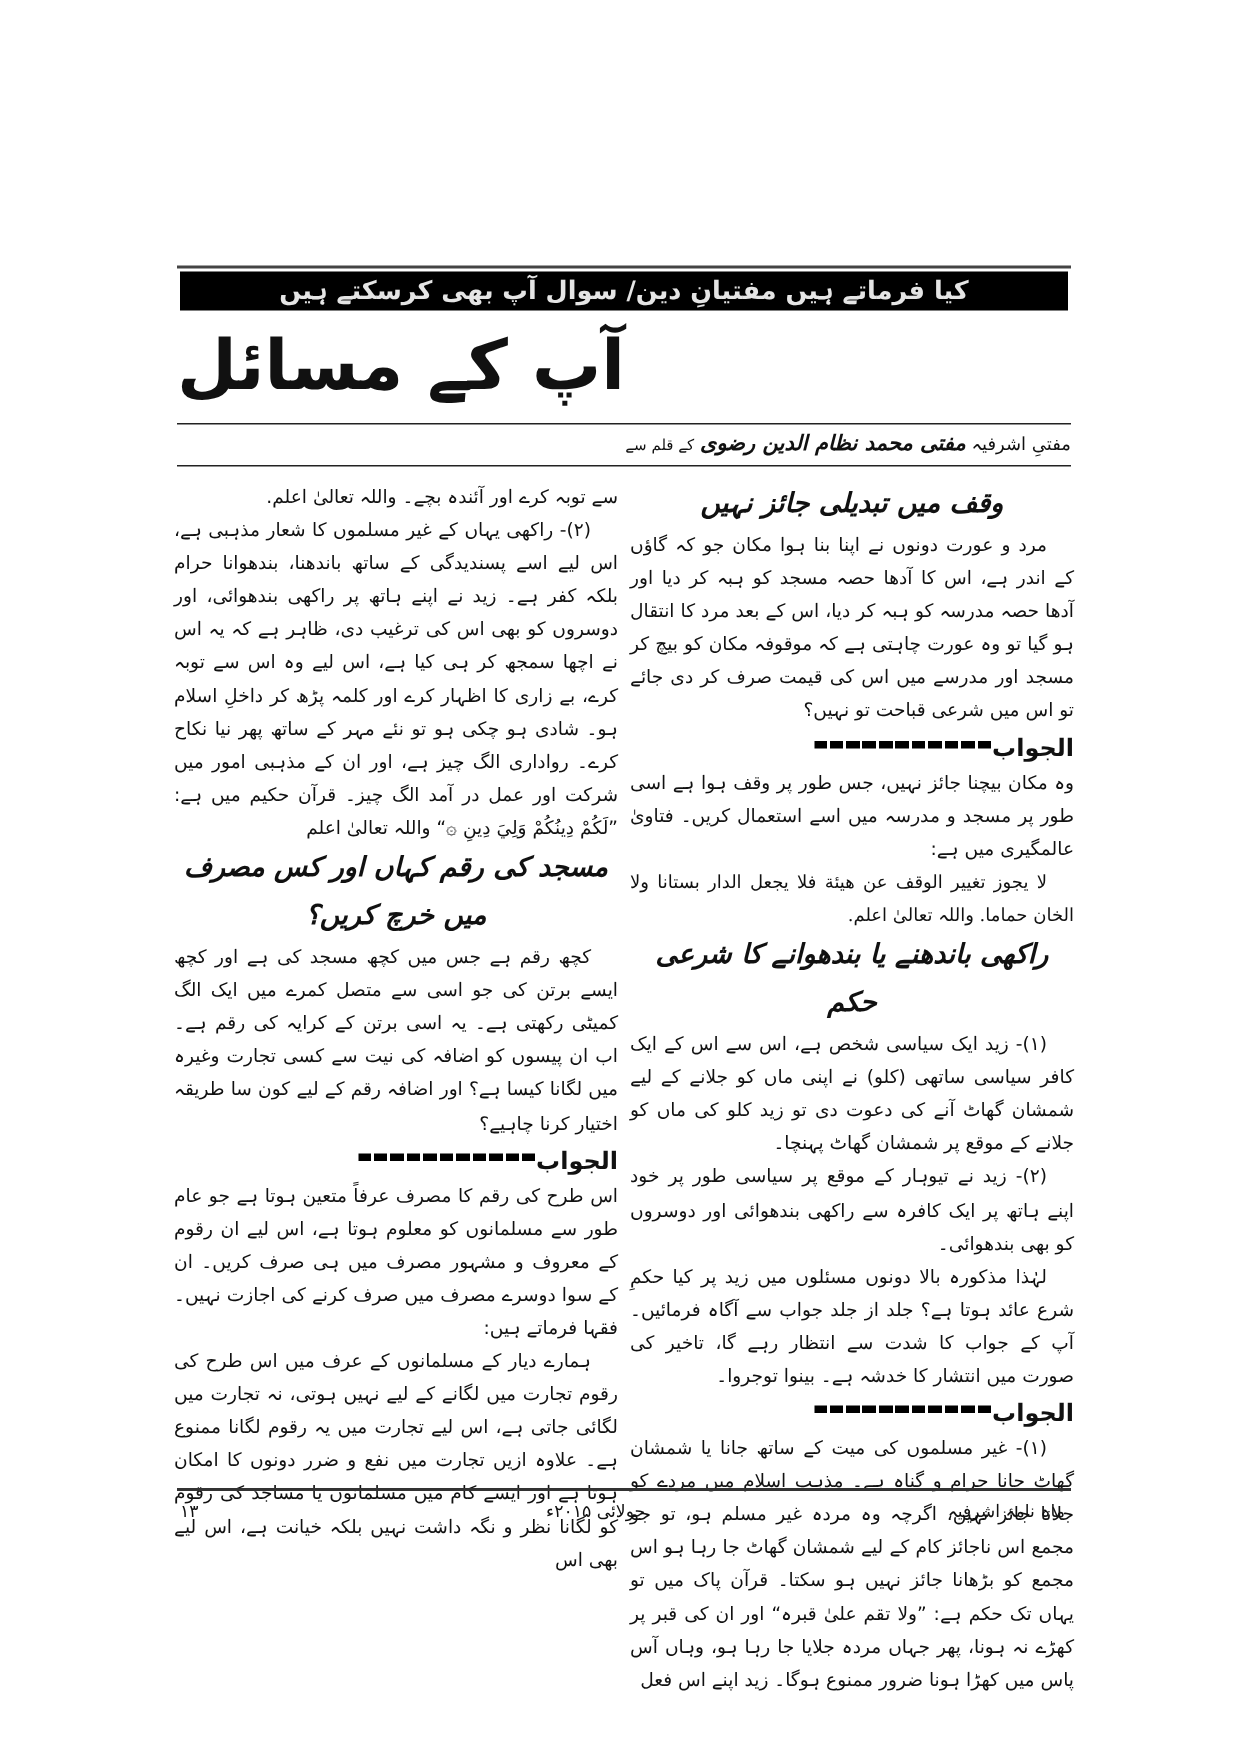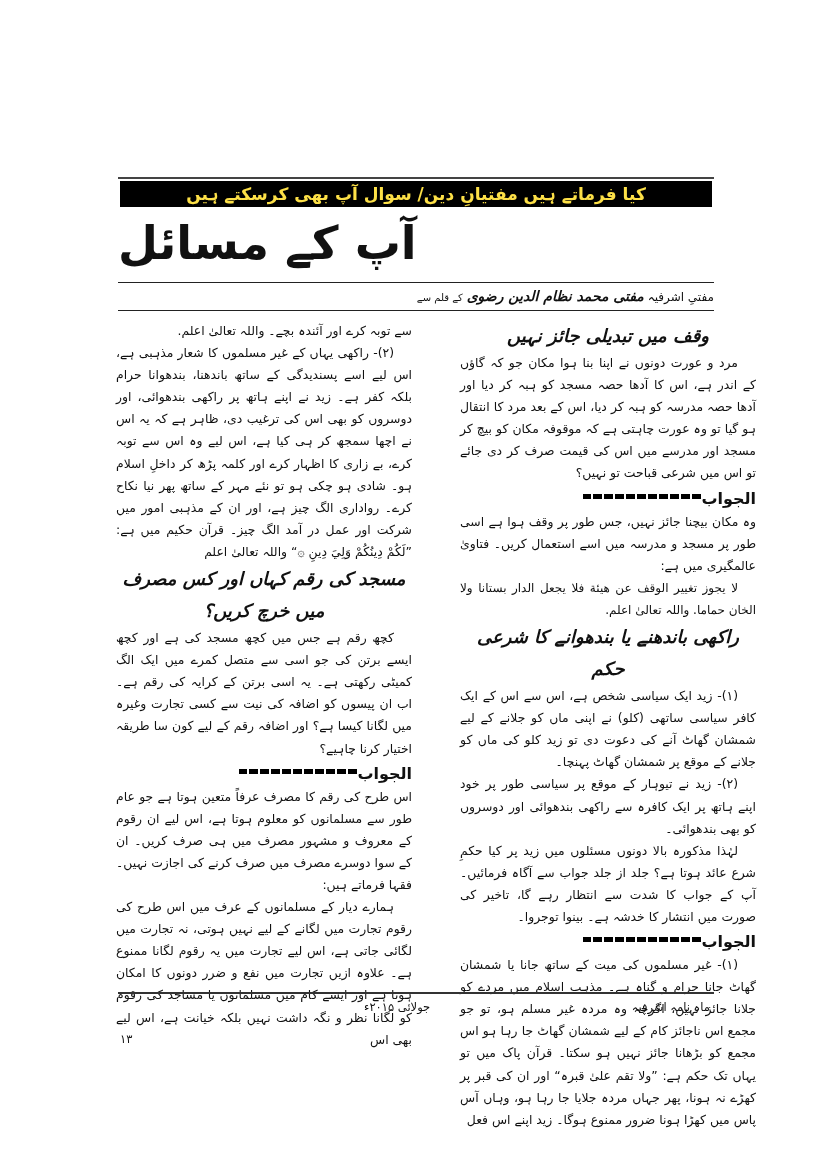--- a/index.html
+++ b/index.html
@@ -2,47 +2,47 @@
 <html><head>
 <meta charset="utf-8">
 <style>
   html, body { margin: 0; padding: 0; background: #ffffff; }
   body { width: 827px; height: 1169px; position: relative; overflow: hidden;
          font-family: "DejaVu Sans", sans-serif; color: #111; }
   .page { position: absolute; left: 0; top: 0; width: 827px; height: 1169px; }
 
   .top-rule { position: absolute; left: 118px; top: 177px; width: 596px; height: 2px; background: #444; }
   .banner { position: absolute; left: 120px; top: 181px; width: 592px; height: 26px; background: #000;
-            color: #fde047; direction: rtl; text-align: center; font-weight: bold; font-size: 17px;
+            color: #e5e5e5; direction: rtl; text-align: center; font-weight: bold; font-size: 17px;
             line-height: 26px; }
   .main-title { position: absolute; left: 118px; top: 212px; width: 596px; text-align: left;
                 direction: rtl; font-size: 46px; font-weight: 700; line-height: 62px; letter-spacing: 1px; }
   .rule { position: absolute; left: 118px; width: 596px; height: 1px; background: #222; }
   .byline { position: absolute; left: 118px; top: 286px; width: 596px; text-align: right; direction: rtl;
             font-size: 12px; line-height: 20px; }
   .byline .name { font-weight: bold; font-style: italic; font-size: 14px; }
   .byline .suffix { font-size: 10px; }
 
   .col { position: absolute; top: 320px; width: 296px; direction: rtl; text-align: justify;
          font-size: 12.4px; line-height: 22.1px; }
-  .col-right { left: 420px; margin-left: 40px; }
+  .col-right { left: 420px; }
   .col-left { left: 116px; }
   .col p { margin: 0; }
   .indent { text-indent: 18px; }
   .arabic { font-family: "DejaVu Serif", serif; font-size: 12px; }
   .heading { text-align: center; font-weight: bold; font-size: 18px; line-height: 32px; font-style: italic; }
   .jawab { display: flex; align-items: center; height: 24px; margin: 2px 0 0 0; }
   .jawab .jw-label { font-weight: 900; font-size: 16px; line-height: 22px; white-space: nowrap; }
   .jawab .jw-dash { width: 118px; height: 5px; margin-bottom: 5px;
      background: repeating-linear-gradient(to left, #000 0 9px, #fff 9px 11px); }
   .center { text-align: center; }
 
   .bottom-rule { position: absolute; left: 118px; top: 992px; width: 596px; height: 2px; background: #333; }
   .footer { position: absolute; top: 998px; font-size: 11.5px; line-height: 18px; direction: rtl; }
-  .footer-left { left: 120px; margin-top: 32px; }
+  .footer-left { left: 120px; }
   .footer-center { left: 364px; width: 110px; text-align: left; }
   .footer-right { left: 610px; width: 100px; text-align: right; }
 </style>
 </head>
 <body>
 
 <div class="page">
 
   <div class="top-rule"></div>
   <div class="banner">کیا فرماتے ہیں مفتیانِ دین/ سوال آپ بھی کرسکتے ہیں</div>

